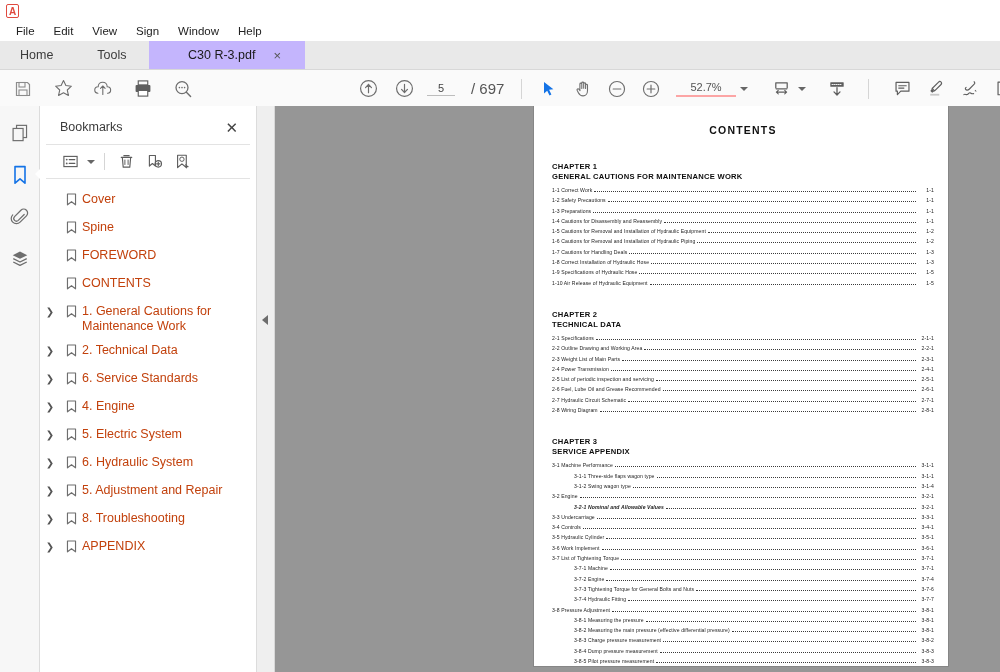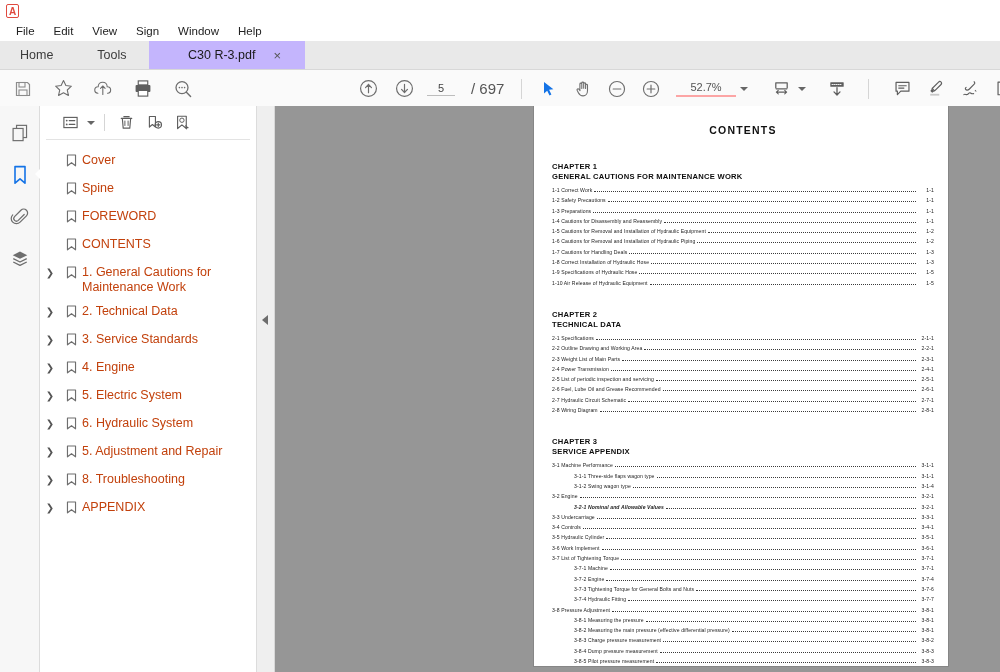--- a/index.html
+++ b/index.html
@@ -478,20 +478,24 @@
       <div class="nav-icon">
         <svg width="20" height="20" viewBox="0 0 22 22">
             <path d="M11 2.8l8 4-8 4-8-4z" fill="#6e6e6e"></path>
             <path d="M3.6 10.6L11 14.3l7.4-3.7" fill="none" stroke="#6e6e6e" stroke-width="1.5" stroke-linejoin="round"></path>
             <path d="M3.6 14.3L11 18l7.4-3.7" fill="none" stroke="#6e6e6e" stroke-width="1.5" stroke-linejoin="round"></path>
           </svg>
       </div>
     </div>
 
     <div class="bmpanel">
+      <div class="bm-header">
+        <span class="bm-title">Bookmarks</span>
+        <span class="bm-close">✕</span>
+      </div>
 
       <div class="bm-toolbar">
         <div class="bm-tb-icon">
           <svg width="17" height="17" viewBox="0 0 18 18">
               <rect x="2" y="3.6" width="14" height="10.8" fill="none" stroke="#5e5e5e" stroke-width="1.2"></rect>
               <circle cx="5" cy="7" r="0.95" fill="#5e5e5e"></circle>
               <circle cx="5" cy="11" r="0.95" fill="#5e5e5e"></circle>
               <path d="M7.6 7h6M7.6 11h6" stroke="#5e5e5e" stroke-width="1.1" stroke-linecap="round"></path>
             </svg>
         </div>
@@ -576,21 +580,21 @@
           </div>
           <div class="bm-label">2. Technical Data</div>
         </div>
         <div class="bm-row">
           <div class="bm-twisty">❯</div>
           <div class="bm-bmicon">
             <svg width="11" height="13" viewBox="0 0 12 14">
                 <path d="M1.6 1h8.8v11.8L6 9.4l-4.4 3.4z" fill="none" stroke="#6e6e6e" stroke-width="1.25" stroke-linejoin="round"></path>
               </svg>
           </div>
-          <div class="bm-label">3. Service Standards</div>
+          <div class="bm-label">6. Service Standards</div>
         </div>
         <div class="bm-row">
           <div class="bm-twisty">❯</div>
           <div class="bm-bmicon">
             <svg width="11" height="13" viewBox="0 0 12 14">
                 <path d="M1.6 1h8.8v11.8L6 9.4l-4.4 3.4z" fill="none" stroke="#6e6e6e" stroke-width="1.25" stroke-linejoin="round"></path>
               </svg>
           </div>
           <div class="bm-label">4. Engine</div>
         </div>

